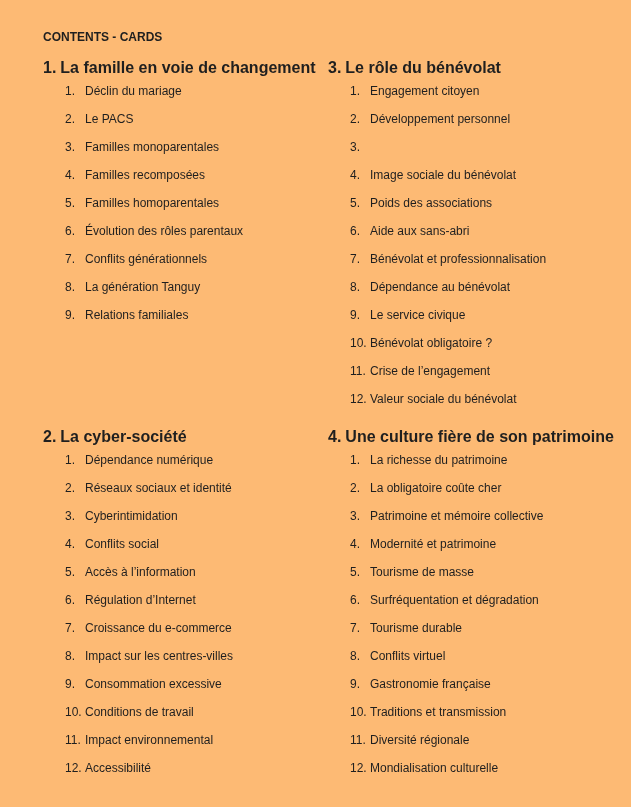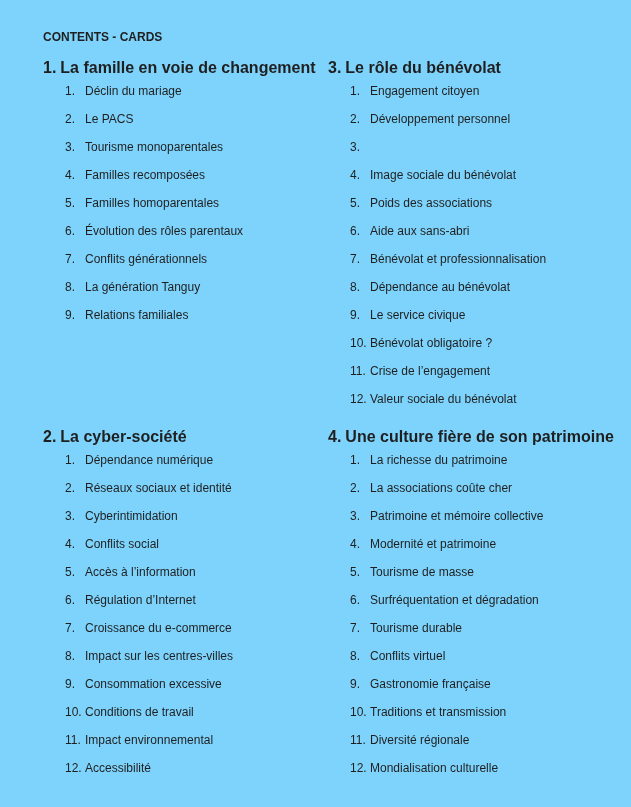--- a/index.html
+++ b/index.html
@@ -12,21 +12,21 @@
     width: 631px;
     height: 807px;
     font-family: "Liberation Sans", sans-serif;
     color: #1f1f1f;
     overflow: hidden;
   }
   .page {
     position: relative;
     width: 631px;
     height: 807px;
-    background: #7dd3fc;
+    background: #fdba74;
   }
   .doc-title {
     position: absolute;
     left: 43px;
     top: 30px;
     margin: 0;
     font-size: 12px;
     line-height: 14px;
     font-weight: bold;
   }
@@ -77,21 +77,21 @@
         <div class="toc-item">
           <span class="item-num">1.</span>
           <span class="item-label">Déclin du mariage</span>
         </div>
         <div class="toc-item">
           <span class="item-num">2.</span>
           <span class="item-label">Le PACS</span>
         </div>
         <div class="toc-item">
           <span class="item-num">3.</span>
-          <span class="item-label">Tourisme monoparentales</span>
+          <span class="item-label">Familles monoparentales</span>
         </div>
         <div class="toc-item">
           <span class="item-num">4.</span>
           <span class="item-label">Familles recomposées</span>
         </div>
         <div class="toc-item">
           <span class="item-num">5.</span>
           <span class="item-label">Familles homoparentales</span>
         </div>
         <div class="toc-item">
@@ -228,21 +228,21 @@
     <h2 class="sec-head">
       <span class="sec-num">4.</span><span class="sec-title">Une culture fière de son patrimoine</span>
     </h2>
     <div class="item-list">
         <div class="toc-item">
           <span class="item-num">1.</span>
           <span class="item-label">La richesse du patrimoine</span>
         </div>
         <div class="toc-item">
           <span class="item-num">2.</span>
-          <span class="item-label">La associations coûte cher</span>
+          <span class="item-label">La obligatoire coûte cher</span>
         </div>
         <div class="toc-item">
           <span class="item-num">3.</span>
           <span class="item-label">Patrimoine et mémoire collective</span>
         </div>
         <div class="toc-item">
           <span class="item-num">4.</span>
           <span class="item-label">Modernité et patrimoine</span>
         </div>
         <div class="toc-item">

